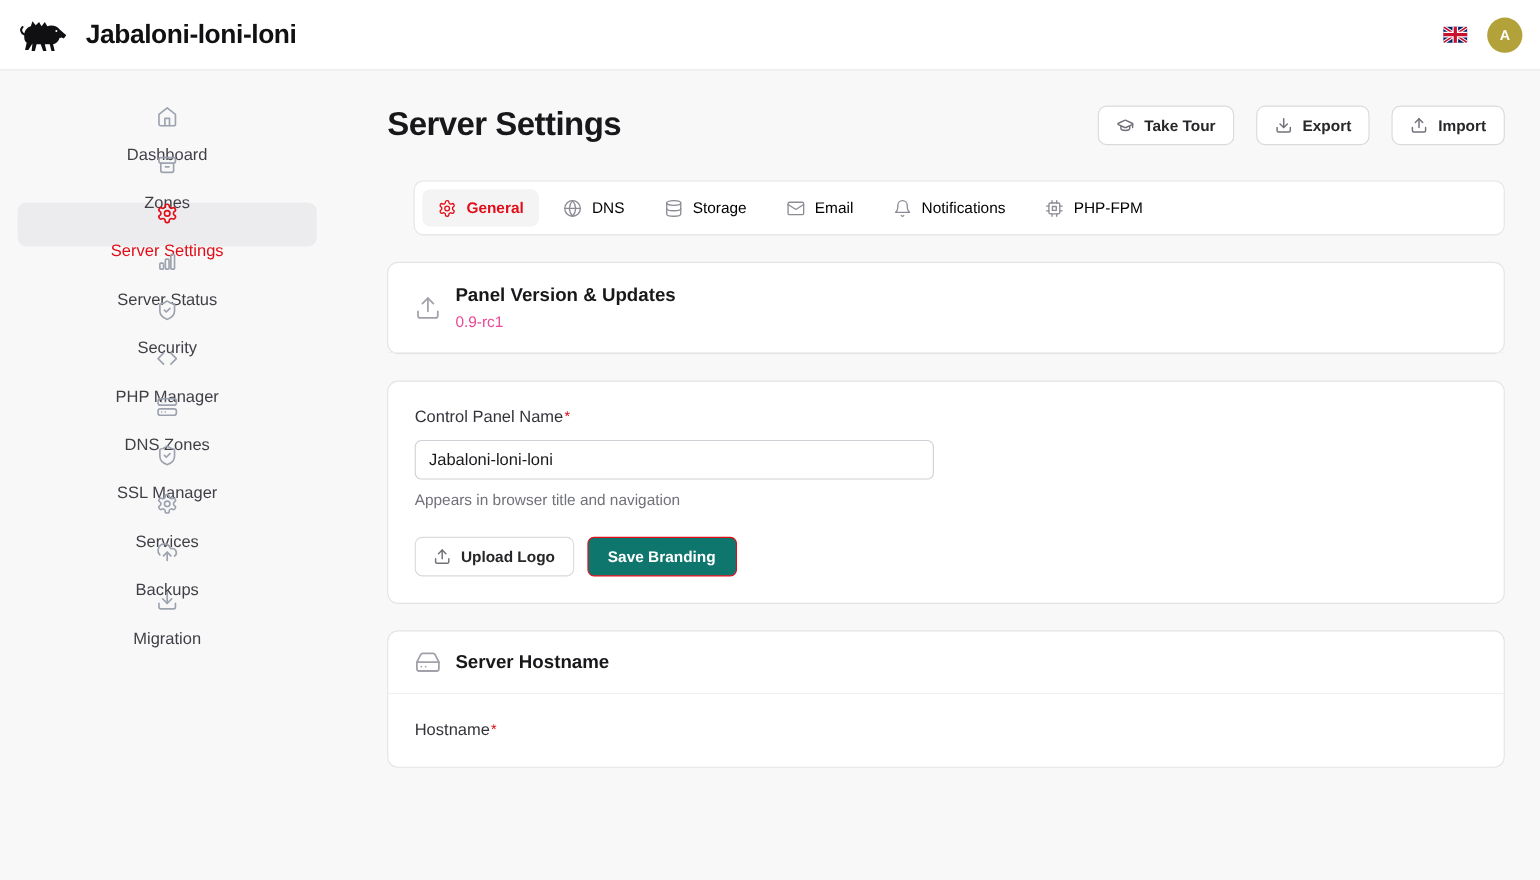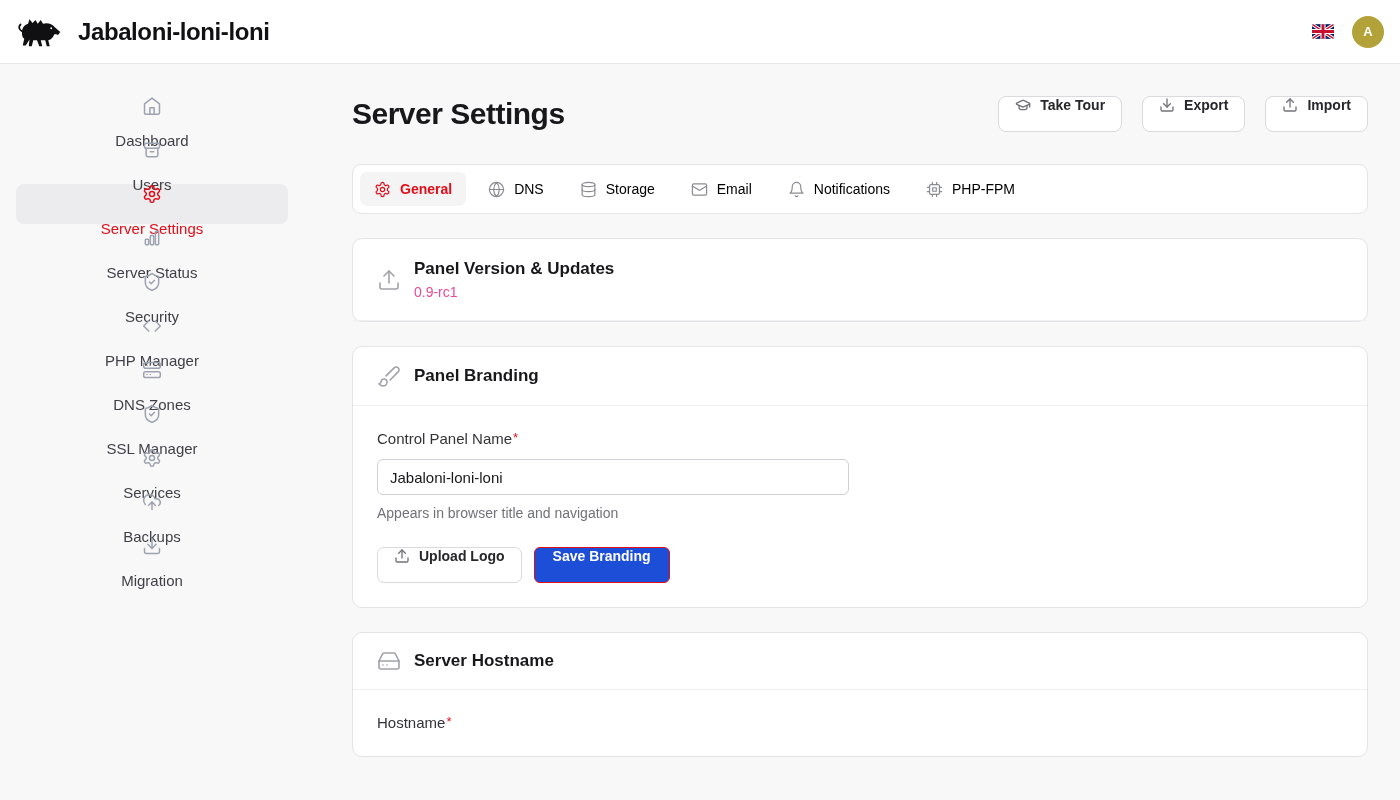--- a/index.html
+++ b/index.html
@@ -37,32 +37,32 @@
   .nav-item.active { background:#ececee; color:#e20d18; }
   .nav-item.active .ic { color:#e20d18; }
 
   .main { flex:1; padding:32px 32px 0 48px; min-width:0; }
 
   
   .page-head { display:flex; align-items:center; justify-content:space-between; }
   .page-title { font-size:30px; font-weight:700; letter-spacing:-0.5px; }
   .actions { display:flex; gap:20px; }
   .btn {
-    height:36px; display:inline-flex; align-items:flex-start; gap:9px;
+    height:36px; display:inline-flex; align-items:center; gap:9px;
     padding:0 16px; background:#fff; border:1px solid #d9d9de; border-radius:8px;
     font-size:14px; font-weight:600; color:#27272a; cursor:pointer;
     font-family:inherit;
   }
   .btn .ic { width:16px; height:16px; color:#71717a; stroke-width:2; }
-  .btn-primary { background:#1d4ed8; border-color:#e20d18; color:#fff; border-radius:6px; padding:0 18px; }
+  .btn-primary { background:#0f766e; border-color:#e20d18; color:#fff; border-radius:6px; padding:0 18px; }
 
   
   .tabs-card {
     margin-top:32px; background:#fff; border:1px solid #e4e4e7; border-radius:9px;
-    padding:7px; display:flex; gap:8px; align-items:flex-start;
+    padding:7px; display:flex; gap:8px; align-items:flex-start;margin-left:24px;
   }
   .tab {
     height:34px; padding:0 14px; border-radius:7px;
     display:inline-flex; align-items:center; gap:9px;
     font-size:14px; font-weight:500; color:#000000; cursor:pointer;
   }
   .tab .ic { width:17px; height:17px; color:#8b8b94; stroke-width:1.7; }
   .tab.active { background:#f4f4f5; color:#e20d18; font-weight:600; }
   .tab.active .ic { color:#e20d18; }
 
@@ -228,21 +228,21 @@
     <div class="nav-item">
       <svg class="ic">
           <use href="#i-home"></use>
         </svg>
       <span>Dashboard</span>
     </div>
     <div class="nav-item">
       <svg class="ic">
           <use href="#i-archive"></use>
         </svg>
-      <span>Users</span>
+      <span>Zones</span>
     </div>
     <div class="nav-item active">
       <svg class="ic">
           <use href="#i-gear"></use>
         </svg>
       <span>Server Settings</span>
     </div>
     <div class="nav-item">
       <svg class="ic">
           <use href="#i-bars"></use>
@@ -364,26 +364,20 @@
             <use href="#i-upload"></use>
           </svg>
         <div>
           <div class="card-title">Panel Version &amp; Updates</div>
           <div class="card-sub">0.9-rc1</div>
         </div>
       </div>
     </section>
 
     <section class="card">
-      <div class="card-head">
-        <svg class="ic">
-            <use href="#i-brush"></use>
-          </svg>
-        <div class="card-title">Panel Branding</div>
-      </div>
       <div class="card-body">
         <label class="field-label"><span>Control Panel Name</span><span class="req">*</span></label>
         <input class="text-input" type="text" value="Jabaloni-loni-loni" style="">
         <div class="helper">Appears in browser title and navigation</div>
         <div class="btn-row">
           <button class="btn" style="border-radius:7px">
             <svg class="ic">
                 <use href="#i-upload"></use>
               </svg>
             <span>Upload Logo</span>

